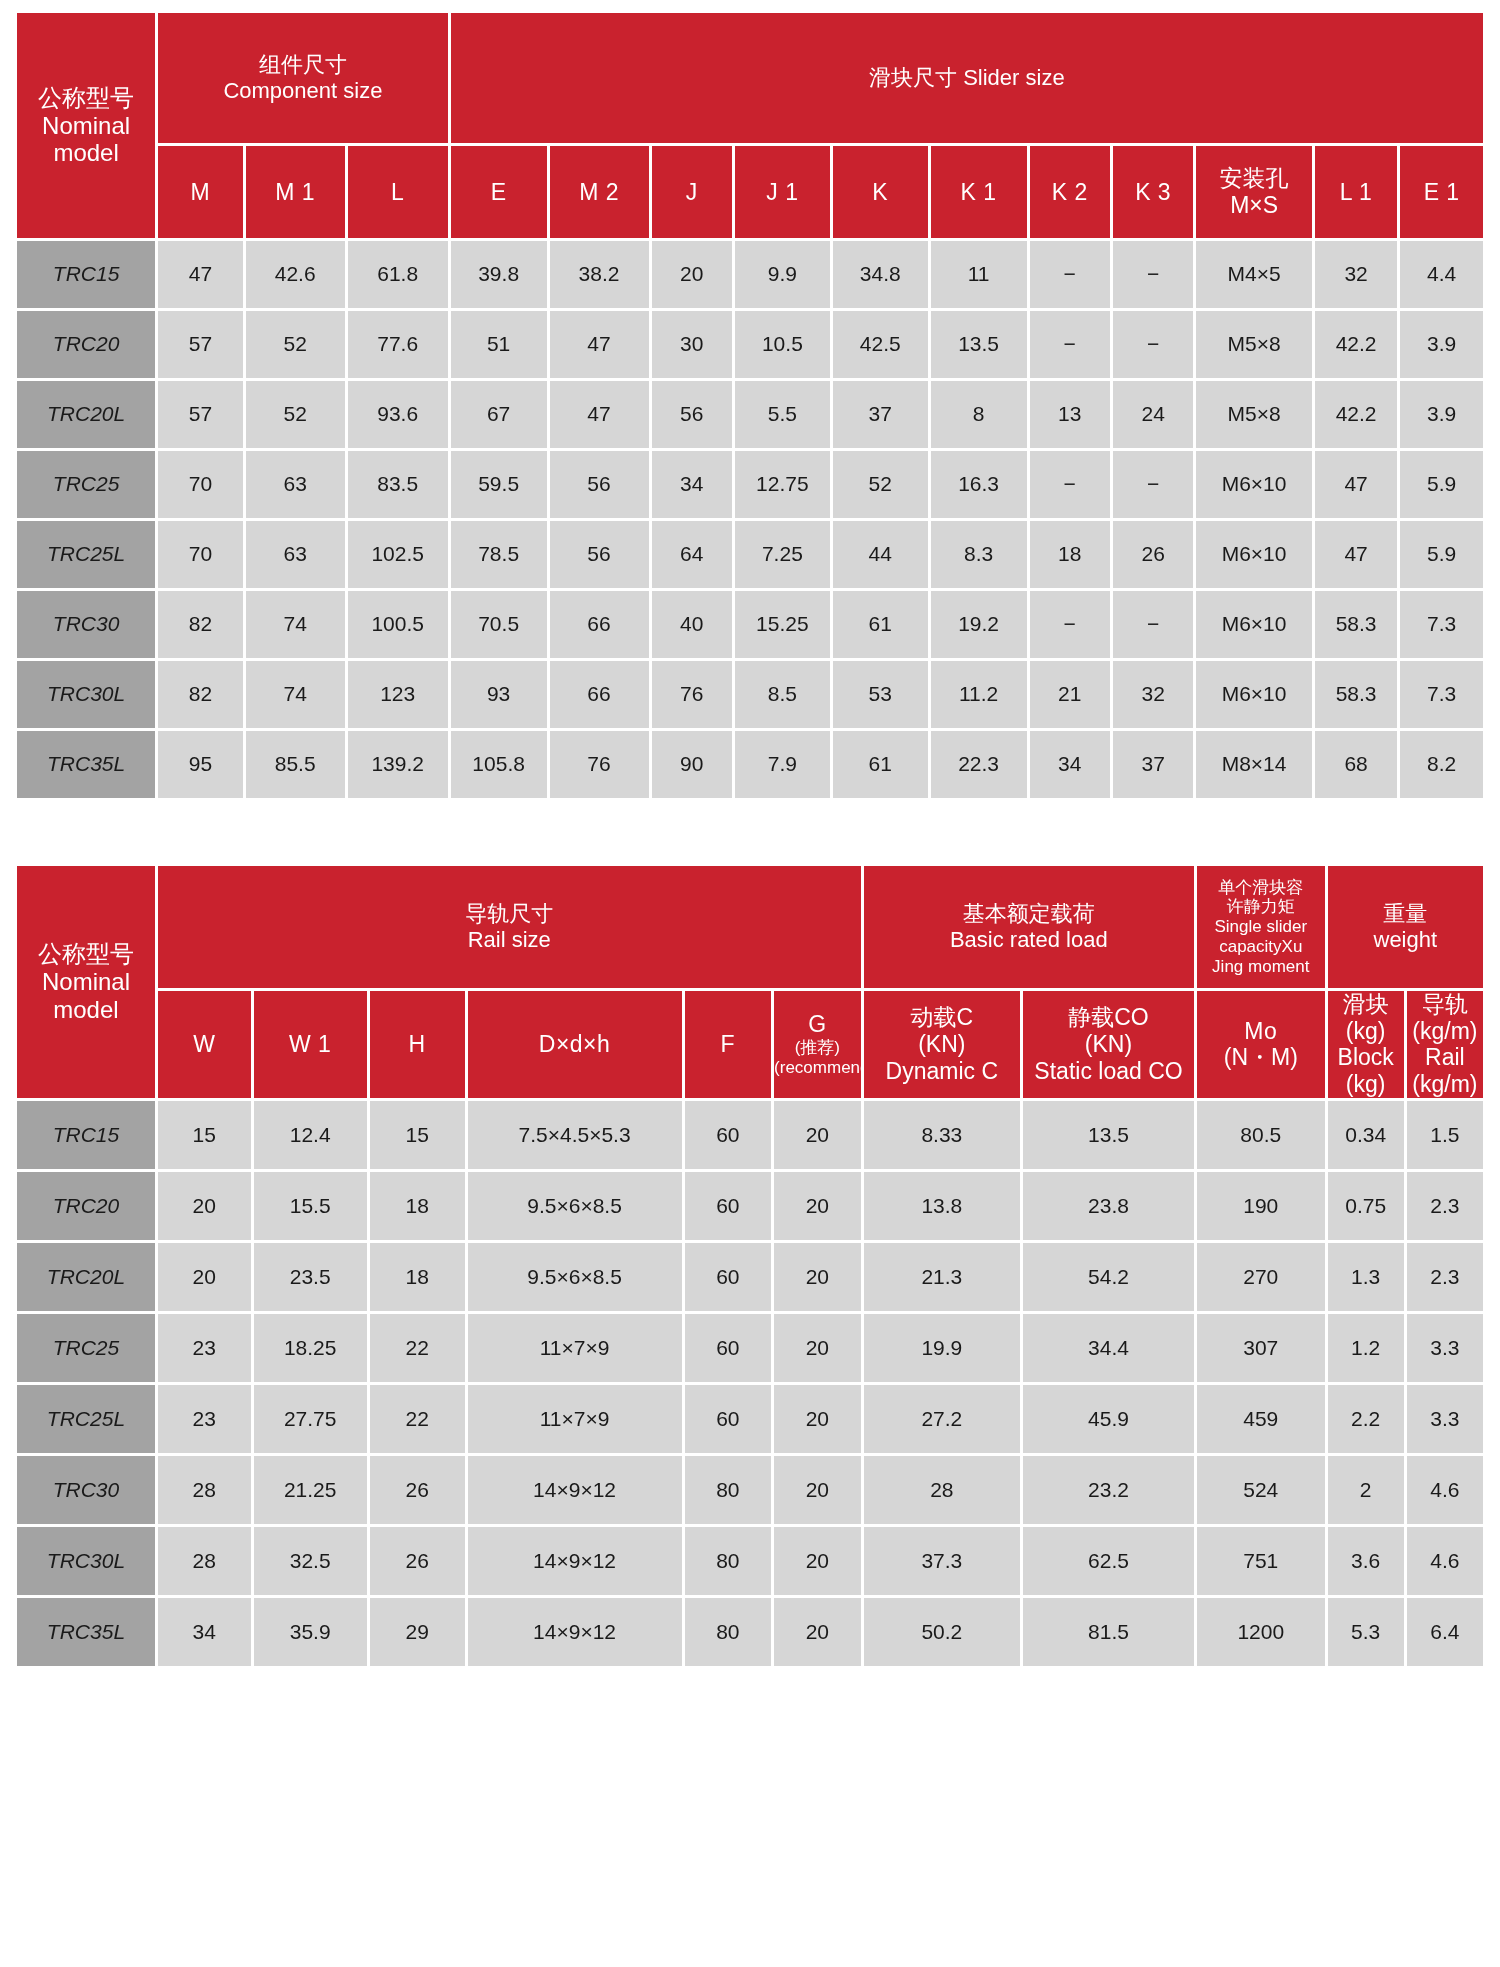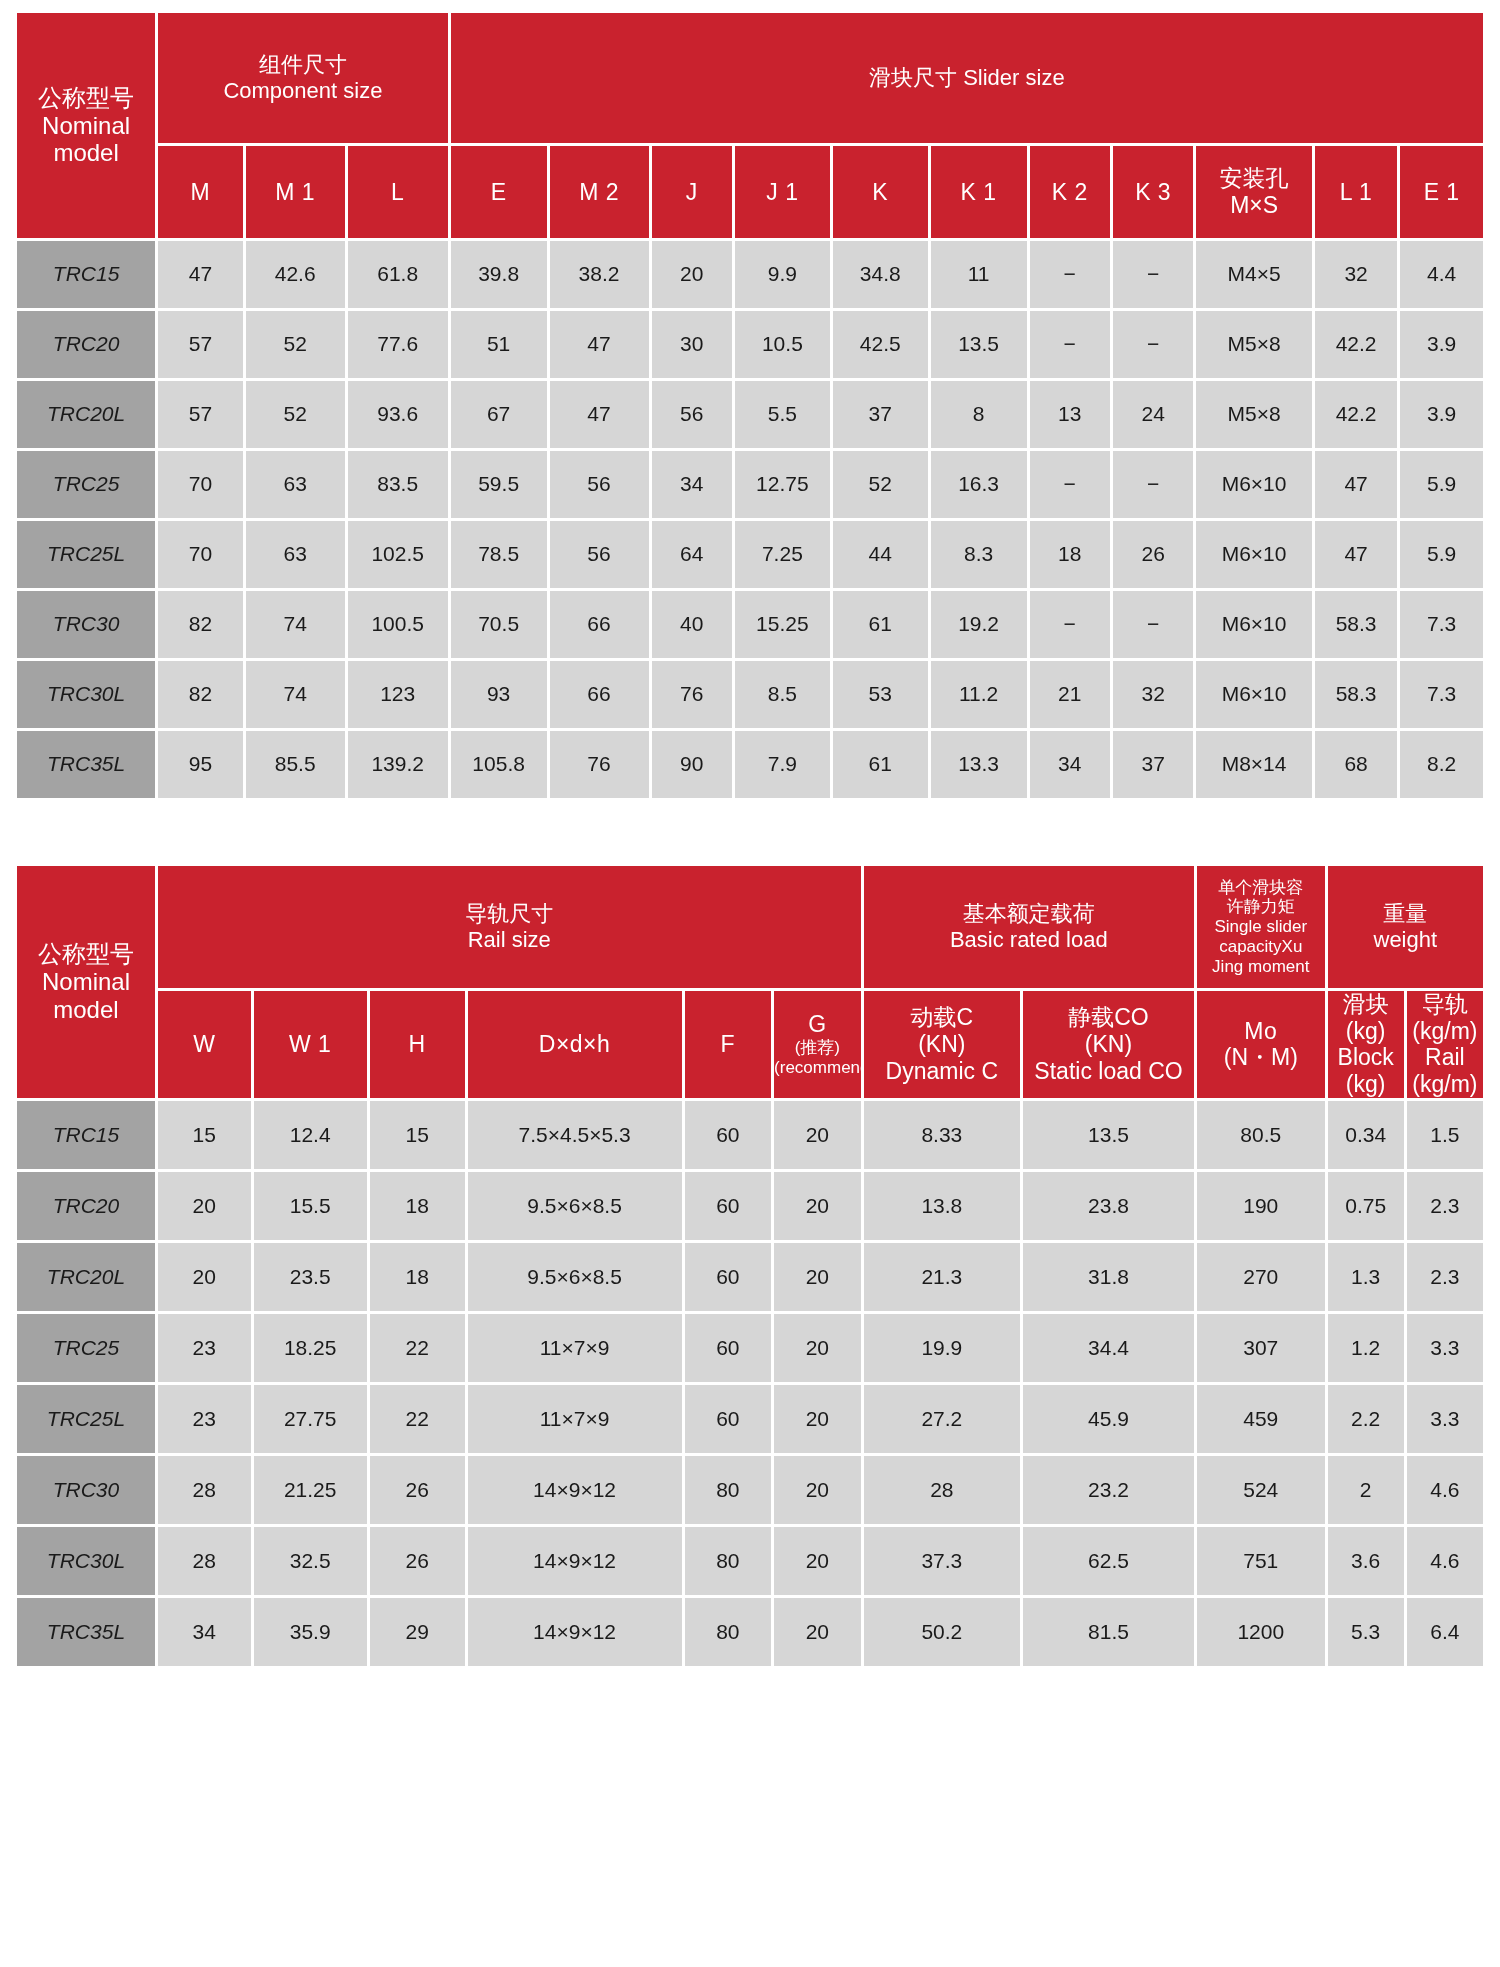--- a/index.html
+++ b/index.html
@@ -279,21 +279,21 @@
       <tr>
         <td class="modelcell">TRC35L</td>
         <td class="datacell">95</td>
         <td class="datacell">85.5</td>
         <td class="datacell">139.2</td>
         <td class="datacell">105.8</td>
         <td class="datacell">76</td>
         <td class="datacell">90</td>
         <td class="datacell">7.9</td>
         <td class="datacell">61</td>
-        <td class="datacell">13.3</td>
+        <td class="datacell">22.3</td>
         <td class="datacell">34</td>
         <td class="datacell">37</td>
         <td class="datacell">M8×14</td>
         <td class="datacell">68</td>
         <td class="datacell">8.2</td>
       </tr>
     </tbody>
   </table>
   </div>
 
@@ -412,21 +412,21 @@
       </tr>
       <tr>
         <td class="modelcell">TRC20L</td>
         <td class="datacell">20</td>
         <td class="datacell">23.5</td>
         <td class="datacell">18</td>
         <td class="datacell">9.5×6×8.5</td>
         <td class="datacell">60</td>
         <td class="datacell">20</td>
         <td class="datacell">21.3</td>
-        <td class="datacell">31.8</td>
+        <td class="datacell">54.2</td>
         <td class="datacell">270</td>
         <td class="datacell">1.3</td>
         <td class="datacell">2.3</td>
       </tr>
       <tr>
         <td class="modelcell">TRC25</td>
         <td class="datacell">23</td>
         <td class="datacell">18.25</td>
         <td class="datacell">22</td>
         <td class="datacell">11×7×9</td>

